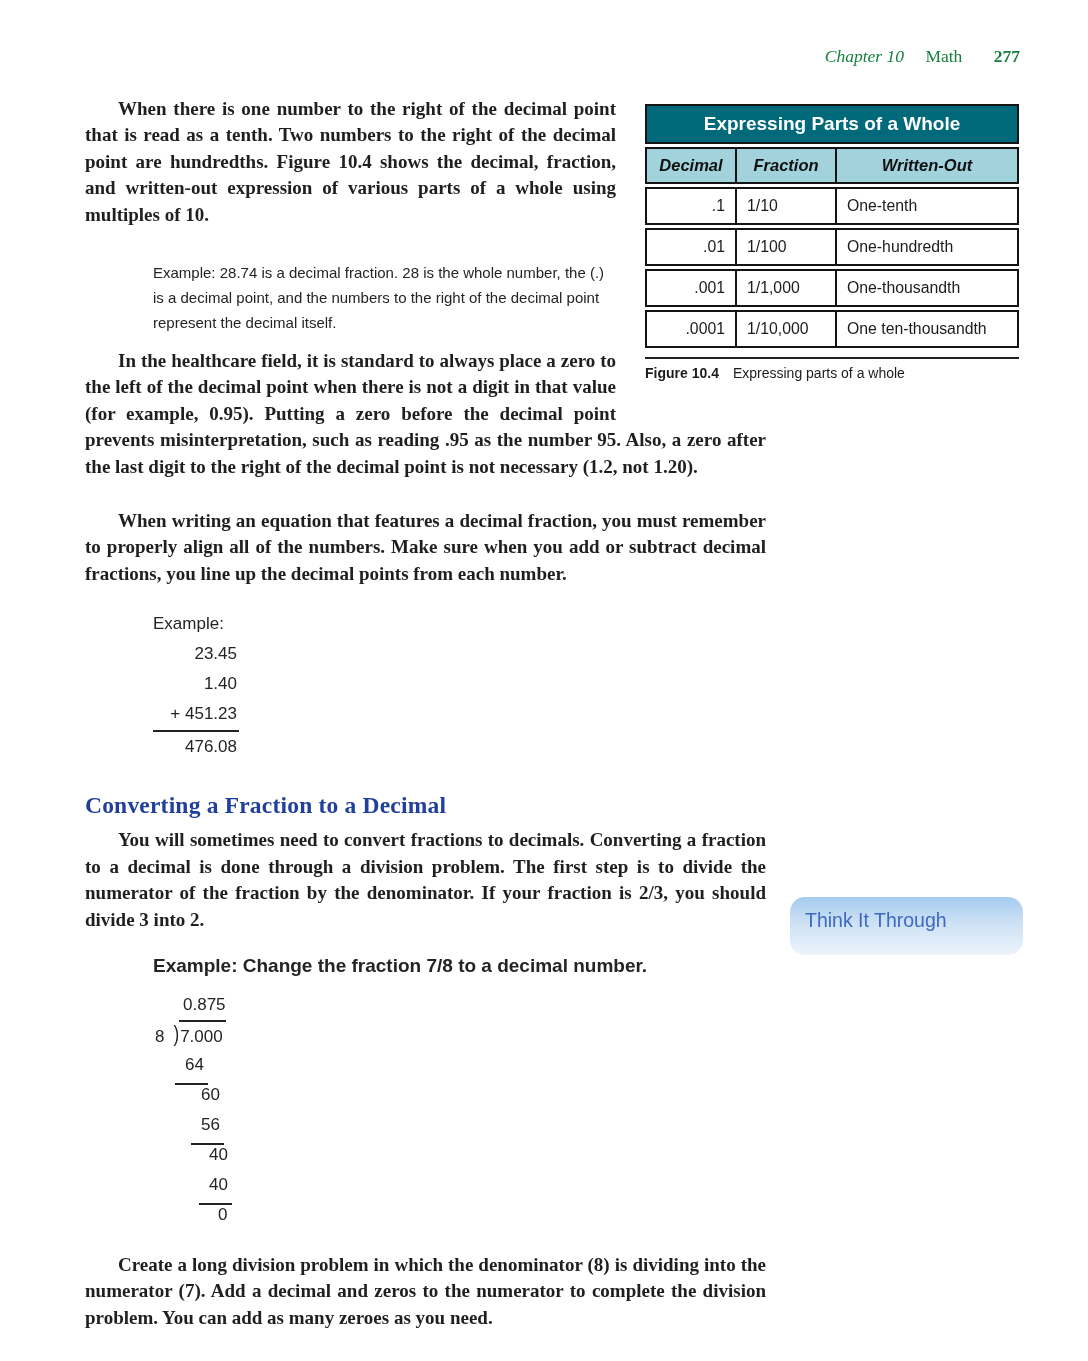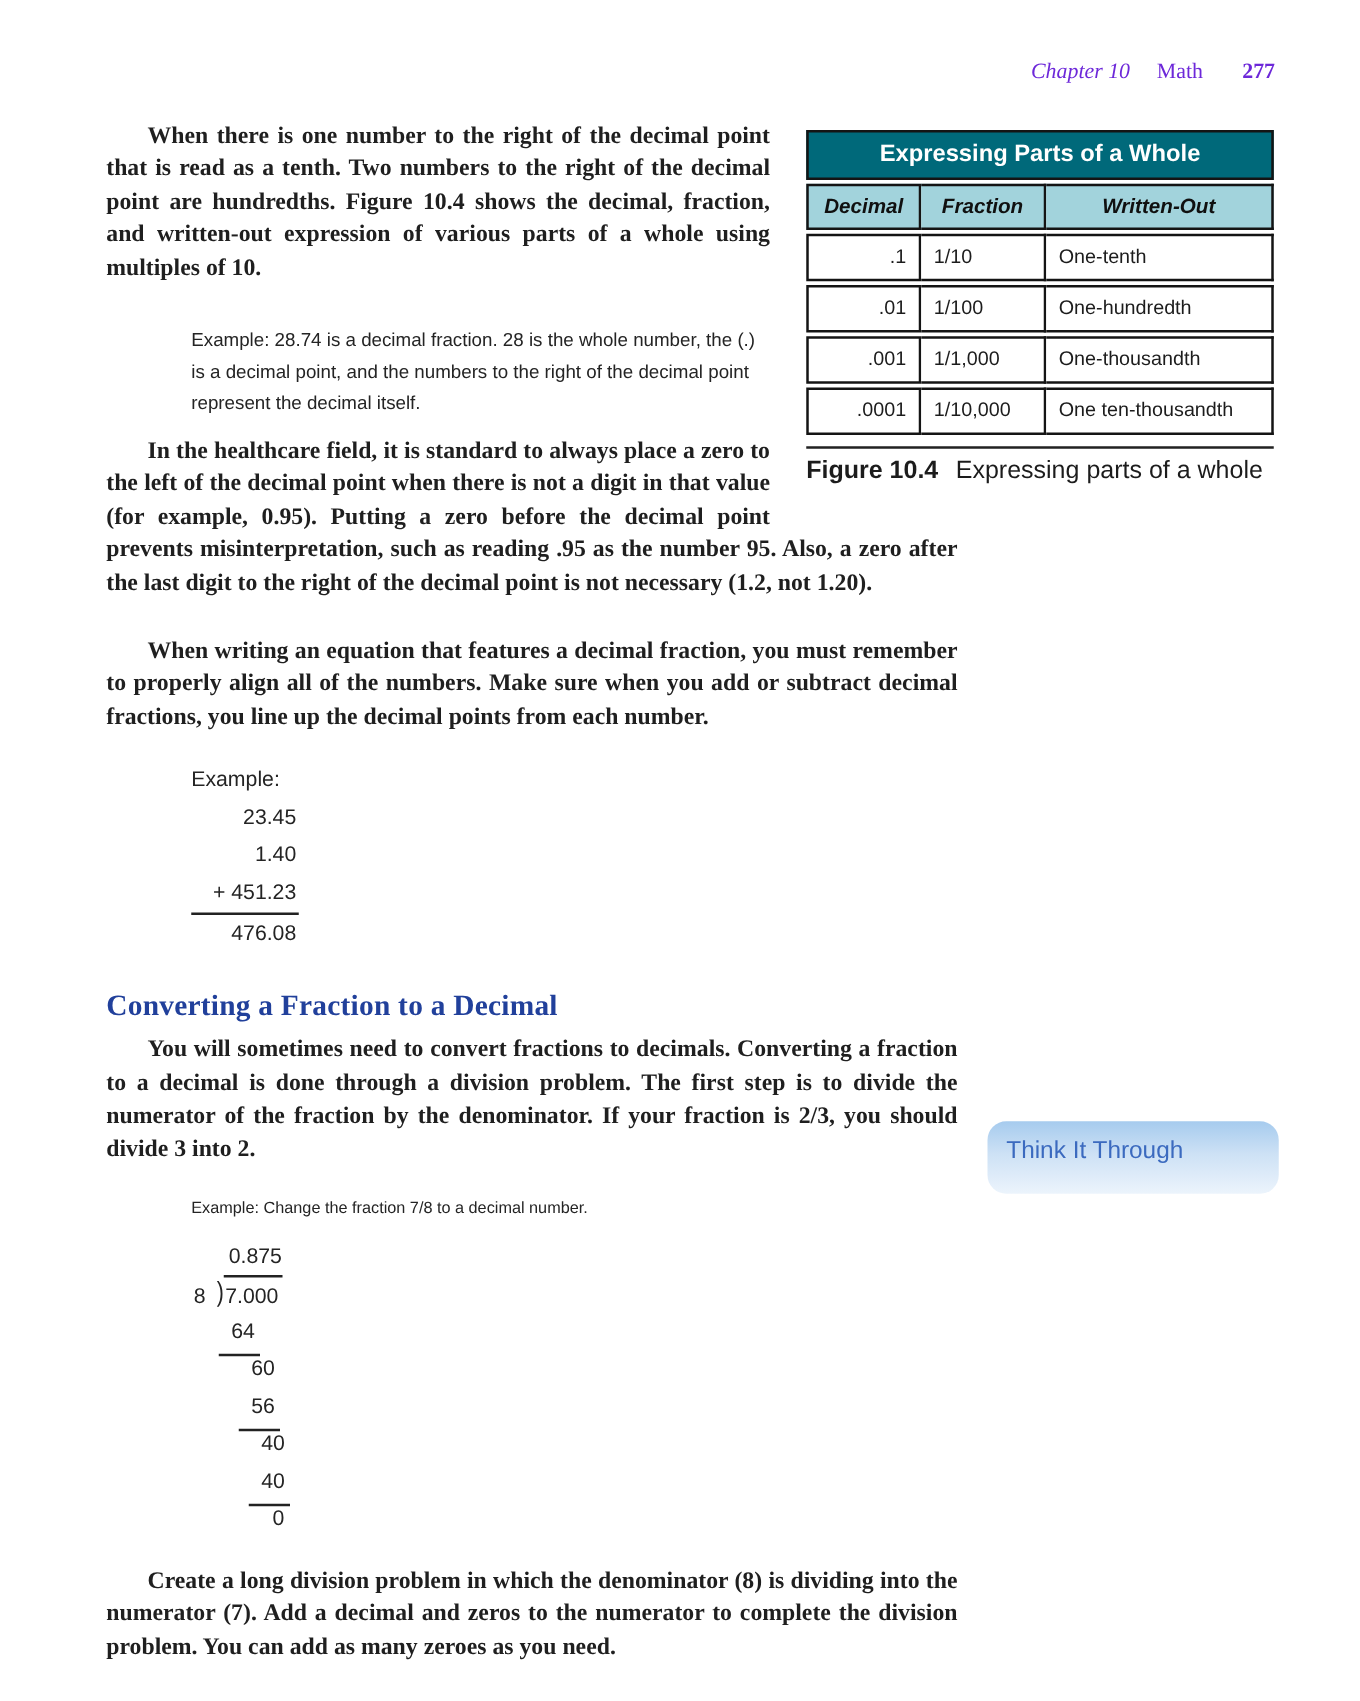--- a/index.html
+++ b/index.html
@@ -7,21 +7,21 @@
   body {
     width:1088px; height:1361px; position:relative;
     font-family:"Liberation Serif","DejaVu Serif",serif;
     color:#1e1e1e;
   }
   .page { position:absolute; inset:0; background:#ffffff; overflow:hidden; }
 
   
   .runhead {
     position:absolute; top:46px; left:0; width:1020px;
-    text-align:right; font-size:17.5px; color:#6d28d9;
+    text-align:right; font-size:17.5px; color:#15803d;
   }
   .runhead .chap { font-style:italic; }
   .runhead .subj { margin-left:17px; }
   .runhead .pnum { margin-left:27px; font-weight:bold; }
 
   
   .main { position:absolute; left:85px; top:96px; width:681px; }
   .fig-spacer { float:right; width:150px; height:318px; }
 
   p.body {
@@ -45,21 +45,21 @@
   .add-col .plusline { border-bottom:2px solid #222; padding:0 2px 1px 2px; }
 
   
   h2.sec {
     margin-top:30px; font-size:23.5px; font-weight:bold;
     color:#21409b; letter-spacing:.2px;
   }
   h2.sec + p.body { margin-top:8px; }
 
   
-  .div-label { margin:20px 0 0 68px; font-size:13px; line-height:25px; }
+  .div-label { margin:20px 0 0 68px; font-size:19px; line-height:25px;font-weight:bold; }
   .div-block { margin:12px 0 0 68px; font-size:17px; line-height:30px; }
   .dl { height:30px; white-space:nowrap; }
   .dl.q { margin-left:30px; }
   .divisor { margin-left:2px; }
   .paren { display:inline-block; margin-left:9px; transform:scaleY(1.3); transform-origin:50% 80%; }
   .dividend { display:inline-block; border-top:2px solid #222; padding:0 3px 0 1px; }
   .s0 { margin-left:32px; } .s1 { margin-left:48px; } .s2 { margin-left:48px; }
   .s3 { margin-left:56px; } .s4 { margin-left:56px; } .s5 { margin-left:65px; }
   .u span {
     display:inline-block; border-bottom:2px solid #222;
@@ -81,21 +81,21 @@
   table.ptable th + th, table.ptable td + td { border-left:none; }
   table.ptable th {
     background:#a2d3dc; font-style:italic; font-weight:bold;
     font-size:16.5px; padding:7px 4px; color:#101010;
   }
   table.ptable td { font-size:15.8px; padding:8px 10px; background:#fff; color:#1c1c1c; }
   td.c-dec { text-align:right; padding-right:20px; width:92px; }
   td.c-frac { width:100px; }
   .fig-cap {
     border-top:2px solid #222; margin-top:6px; padding-top:6px;
-    font-size:20px; color:#1c1c1c;
+    font-size:14px; color:#1c1c1c;
   }
   .fig-cap .cap-label { font-weight:bold; margin-right:14px; }
 
   
   .think {
     position:absolute; left:790px; top:897px; width:233px;
     border-radius:15px; padding:12px 15px 16px 15px;
     background:linear-gradient(180deg,#a6cbee 0%, #cde1f5 45%, #ecf4fc 100%);
     font-family:"Liberation Sans","DejaVu Sans",sans-serif;
   }

